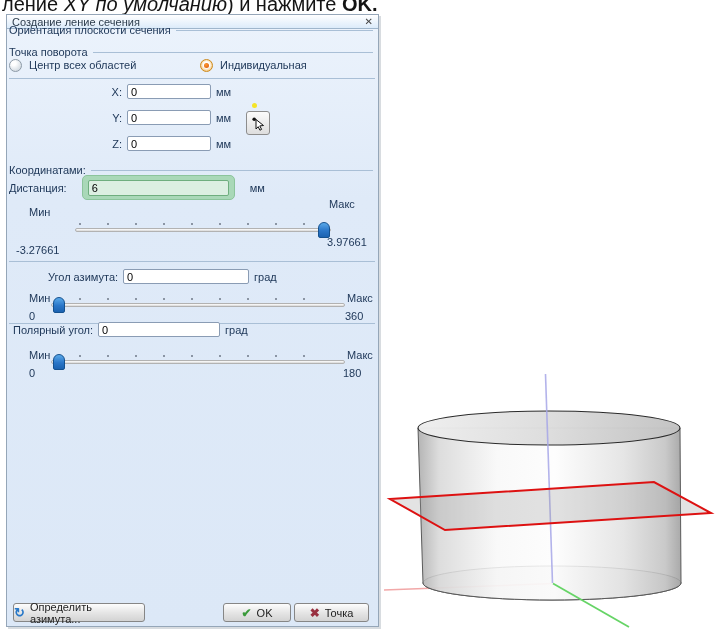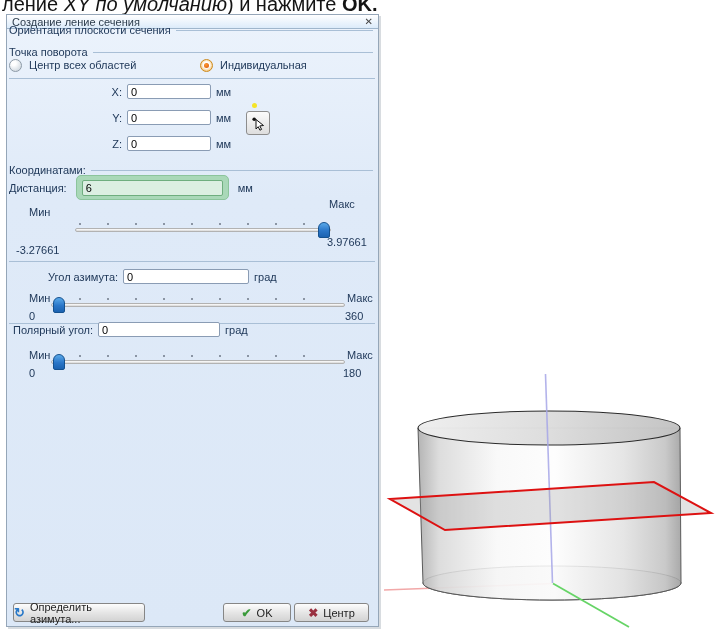--- a/index.html
+++ b/index.html
@@ -50,21 +50,21 @@
     background: linear-gradient(180deg, #fbfbfb, #dedede); display: flex;
     align-items: center; justify-content: center; }
   .ydot { position: absolute; left: 245px; top: 88px; width: 5px; height: 5px;
     border-radius: 50%; background: #f5e428; }
 
   .green-wrap { width: 153px; height: 25px; background: #a9d8b8; border: 1px solid #8cc49c;
     border-radius: 5px; display: flex; align-items: center; justify-content: center; }
   .green-wrap input { width: 141px; height: 16px; border: 1px solid #6fae7f;
     background: #dcefe2; font-family: "Liberation Sans", sans-serif; font-size: 11px;
     padding: 0 3px; border-radius: 2px; color: #000; }
-  .dist-row { position: absolute; left: 2px; top: 160px; display: flex; align-items: center; gap: 9px; }
+  .dist-row { position: absolute; left: 2px; top: 160px; display: flex; align-items: center; gap: 15px; }
 
   .slider-ticks { position: absolute; height: 2px;
     background: repeating-linear-gradient(90deg, rgba(110,120,135,0.75) 0 2px, transparent 2px 28px); }
   .slider-track { position: absolute; height: 4px; border: 1px solid #b2b2b2; border-radius: 2px;
     background: linear-gradient(180deg, #ffffff, #d6d6d6); }
   .slider-handle { position: absolute; width: 12px; height: 16px;
     background: linear-gradient(180deg, #5aa9e9 0%, #2a76c8 55%, #1b62b0 100%);
     border: 1px solid #14518f; border-radius: 6px 6px 2px 2px; }
   .slab { position: absolute; }
 
@@ -189,21 +189,21 @@
   <div class="btn" style="left:6px; top:588px; width:132px;">
     <span class="ic-refresh">↻</span>
     <span>Определить азимута...</span>
   </div>
   <div class="btn" style="left:216px; top:588px; width:68px;">
     <span class="ic-check">✔</span>
     <span>OK</span>
   </div>
   <div class="btn" style="left:287px; top:588px; width:75px;">
     <span class="ic-cross">✖</span>
-    <span>Центр</span>
+    <span>Точка</span>
   </div>
 </div>
 
 <div class="viewport">
   <svg width="336" height="262" viewBox="380 370 336 262">
     <defs>
       <linearGradient id="bodyGrad" gradientUnits="userSpaceOnUse" x1="418" y1="0" x2="681" y2="0">
         <stop offset="0" stop-color="#aaaaaa"></stop>
         <stop offset="0.08" stop-color="#d8d8d8"></stop>
         <stop offset="0.3" stop-color="#f8f8f8"></stop>

